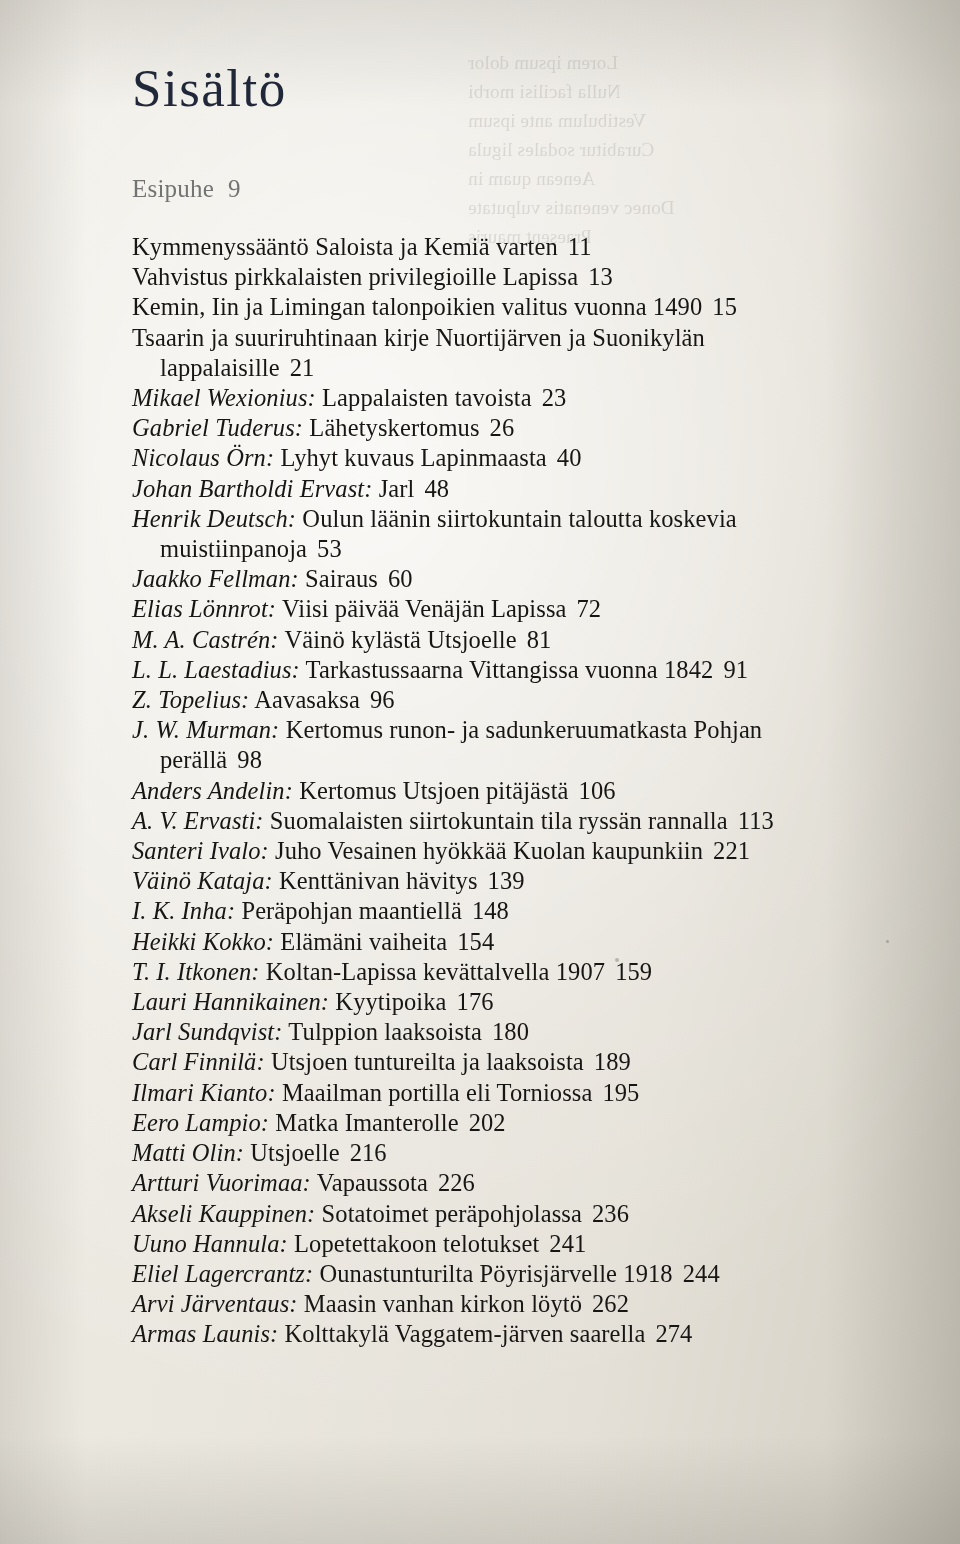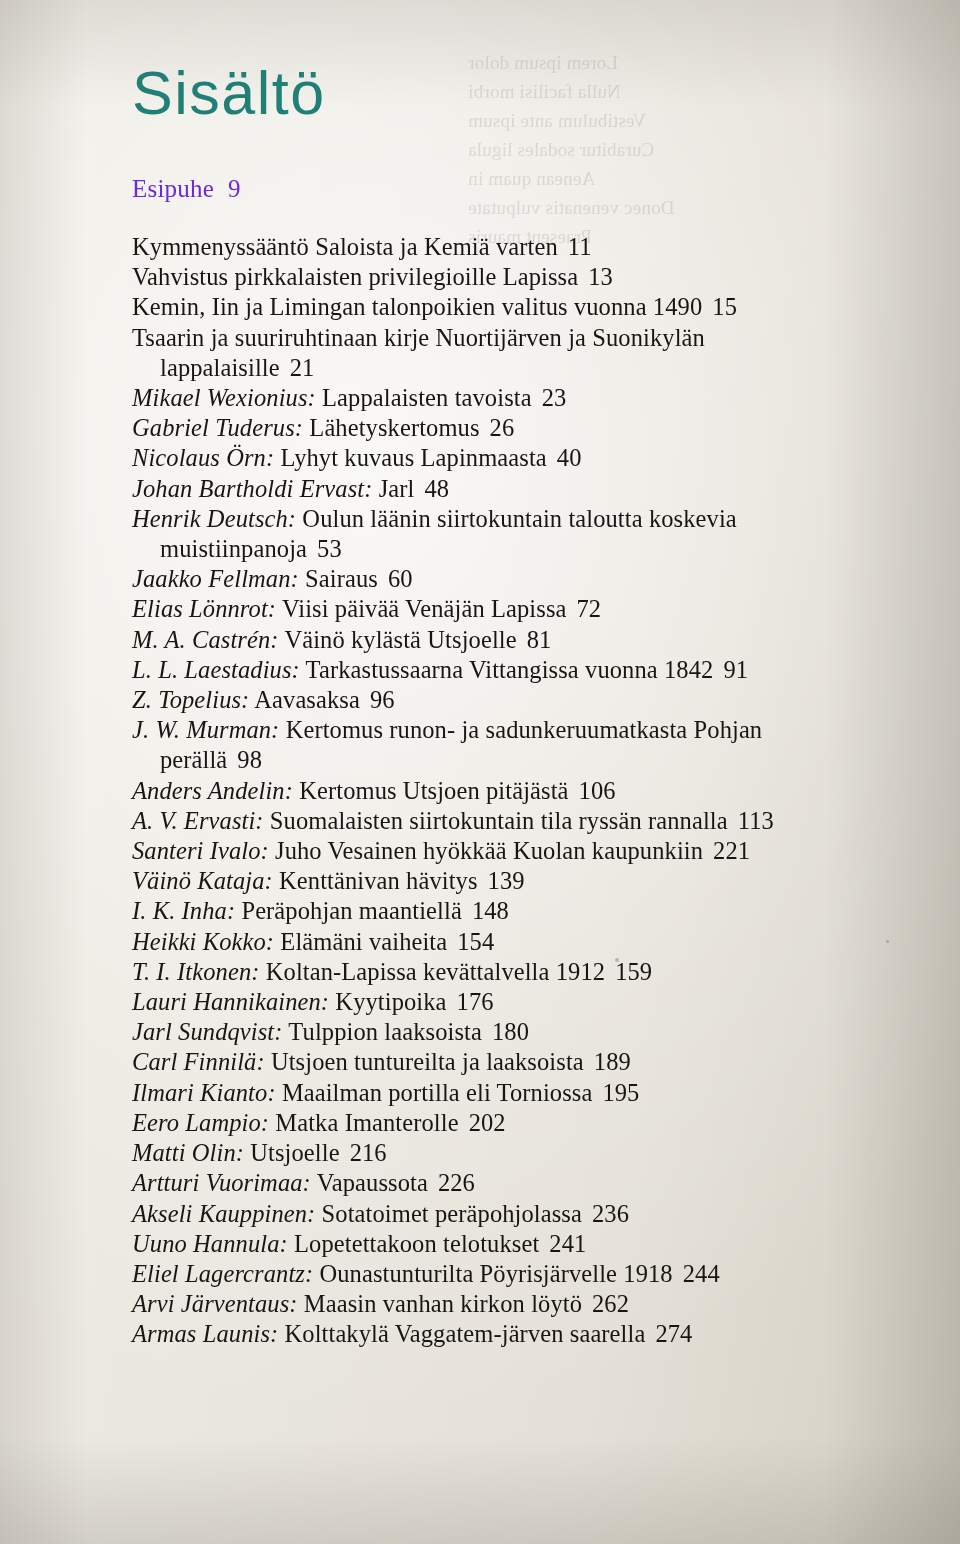--- a/index.html
+++ b/index.html
@@ -54,34 +54,34 @@
   .content {
     position: absolute;
     left: 0; top: 0; right: 0; bottom: 0;
     padding: 0;
   }
 
   .title {
     position: absolute;
     left: 132px;
     top: 58px;
-    font-family: Liberation Sans, sans-serif;
+    font-family: Liberation Serif, serif;
     font-weight: 300;
-    font-size: 61px;
+    font-size: 53px;
     letter-spacing: 1.5px;
-    color: #0f766e;
+    color: #0f172a;
     opacity: 0.92;
   }
 
   .preface {
     position: absolute;
     left: 132px;
     top: 175px;
     font-size: 25px;
-    color: #6d28d9;
+    color: #737373;
     letter-spacing: 0.2px;
   }
   .preface .pg { margin-left: 14px; }
 
   .toc {
     position: absolute;
     left: 132px;
     top: 232px;
     width: 790px;
     font-size: 24.5px;
@@ -160,21 +160,21 @@
       <div class="entry"><span class="author">L. L. Laestadius:</span> <span class="txt">Tarkastussaarna Vittangissa vuonna 1842</span><span class="pg">91</span></div>
       <div class="entry"><span class="author">Z. Topelius:</span> <span class="txt">Aavasaksa</span><span class="pg">96</span></div>
       <div class="entry"><span class="author">J. W. Murman:</span> <span class="txt">Kertomus runon- ja sadunkeruumatkasta Pohjan</span></div>
       <div class="entry indent-cont"><span>perällä</span><span class="pg">98</span></div>
       <div class="entry"><span class="author">Anders Andelin:</span> <span class="txt">Kertomus Utsjoen pitäjästä</span><span class="pg">106</span></div>
       <div class="entry"><span class="author">A. V. Ervasti:</span> <span class="txt">Suomalaisten siirtokuntain tila ryssän rannalla</span><span class="pg">113</span></div>
       <div class="entry"><span class="author">Santeri Ivalo:</span> <span class="txt">Juho Vesainen hyökkää Kuolan kaupunkiin</span><span class="pg">221</span></div>
       <div class="entry"><span class="author">Väinö Kataja:</span> <span class="txt">Kenttänivan hävitys</span><span class="pg">139</span></div>
       <div class="entry"><span class="author">I. K. Inha:</span> <span class="txt">Peräpohjan maantiellä</span><span class="pg">148</span></div>
       <div class="entry"><span class="author">Heikki Kokko:</span> <span class="txt">Elämäni vaiheita</span><span class="pg">154</span></div>
-      <div class="entry"><span class="author">T. I. Itkonen:</span> <span class="txt">Koltan-Lapissa kevättalvella 1912</span><span class="pg">159</span></div>
+      <div class="entry"><span class="author">T. I. Itkonen:</span> <span class="txt">Koltan-Lapissa kevättalvella 1907</span><span class="pg">159</span></div>
       <div class="entry"><span class="author">Lauri Hannikainen:</span> <span class="txt">Kyytipoika</span><span class="pg">176</span></div>
       <div class="entry"><span class="author">Jarl Sundqvist:</span> <span class="txt">Tulppion laaksoista</span><span class="pg">180</span></div>
       <div class="entry"><span class="author">Carl Finnilä:</span> <span class="txt">Utsjoen tuntureilta ja laaksoista</span><span class="pg">189</span></div>
       <div class="entry"><span class="author">Ilmari Kianto:</span> <span class="txt">Maailman portilla eli Torniossa</span><span class="pg">195</span></div>
       <div class="entry"><span class="author">Eero Lampio:</span> <span class="txt">Matka Imanterolle</span><span class="pg">202</span></div>
       <div class="entry"><span class="author">Matti Olin:</span> <span class="txt">Utsjoelle</span><span class="pg">216</span></div>
       <div class="entry"><span class="author">Artturi Vuorimaa:</span> <span class="txt">Vapaussota</span><span class="pg">226</span></div>
       <div class="entry"><span class="author">Akseli Kauppinen:</span> <span class="txt">Sotatoimet peräpohjolassa</span><span class="pg">236</span></div>
       <div class="entry"><span class="author">Uuno Hannula:</span> <span class="txt">Lopetettakoon telotukset</span><span class="pg">241</span></div>
       <div class="entry"><span class="author">Eliel Lagercrantz:</span> <span class="txt">Ounastunturilta Pöyrisjärvelle 1918</span><span class="pg">244</span></div>

